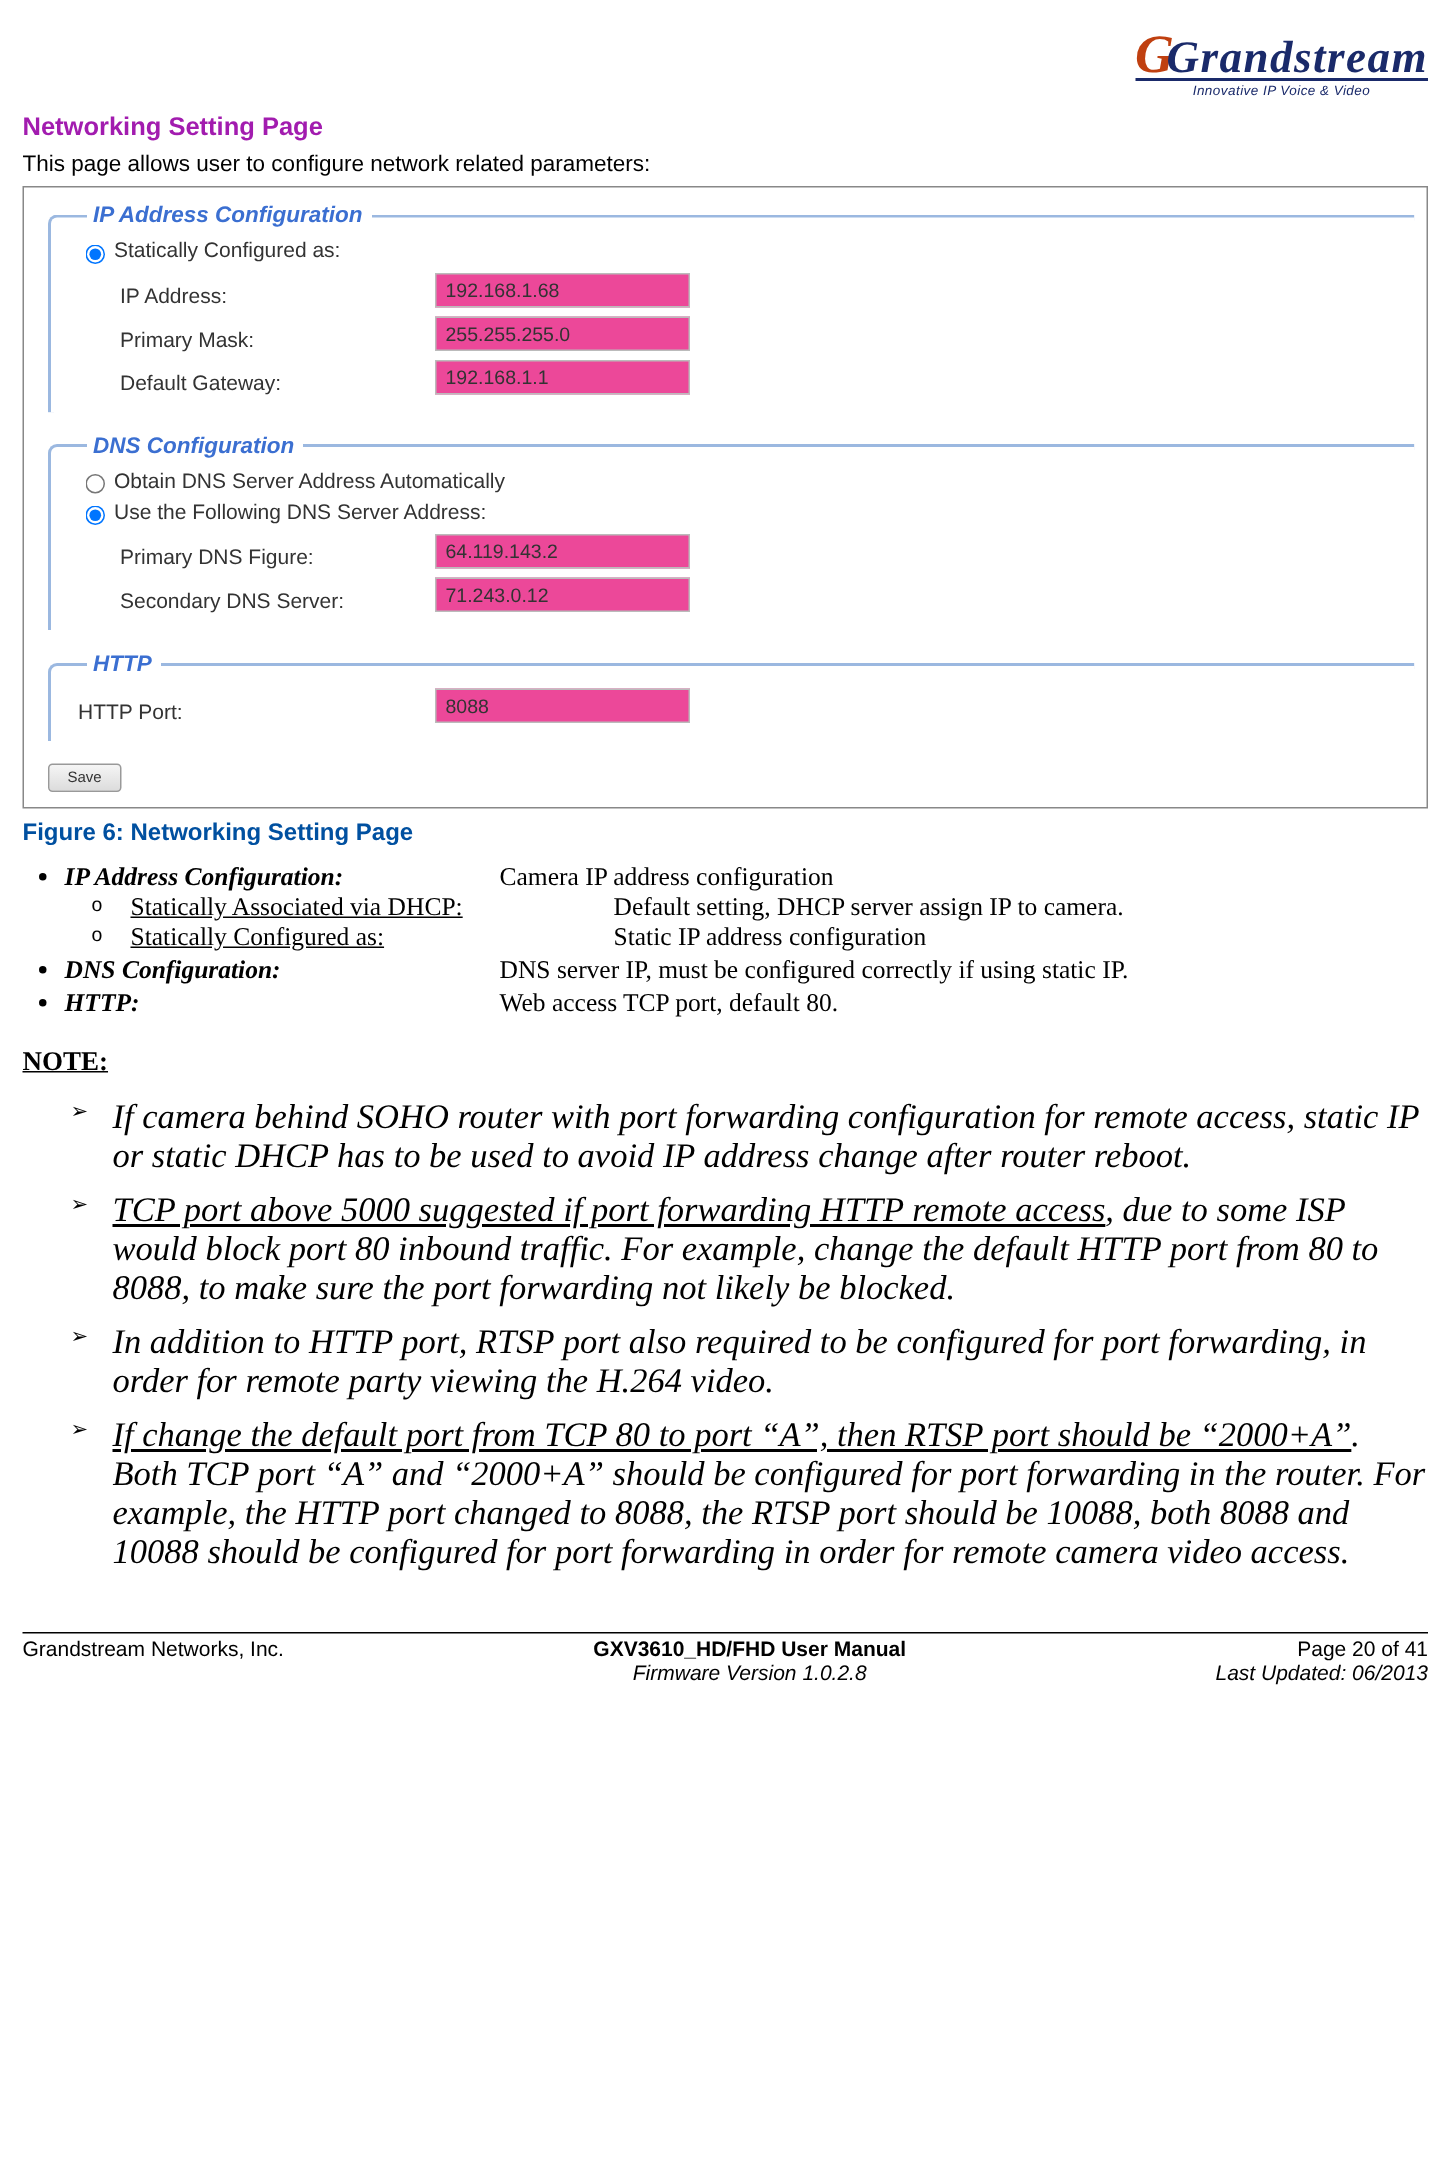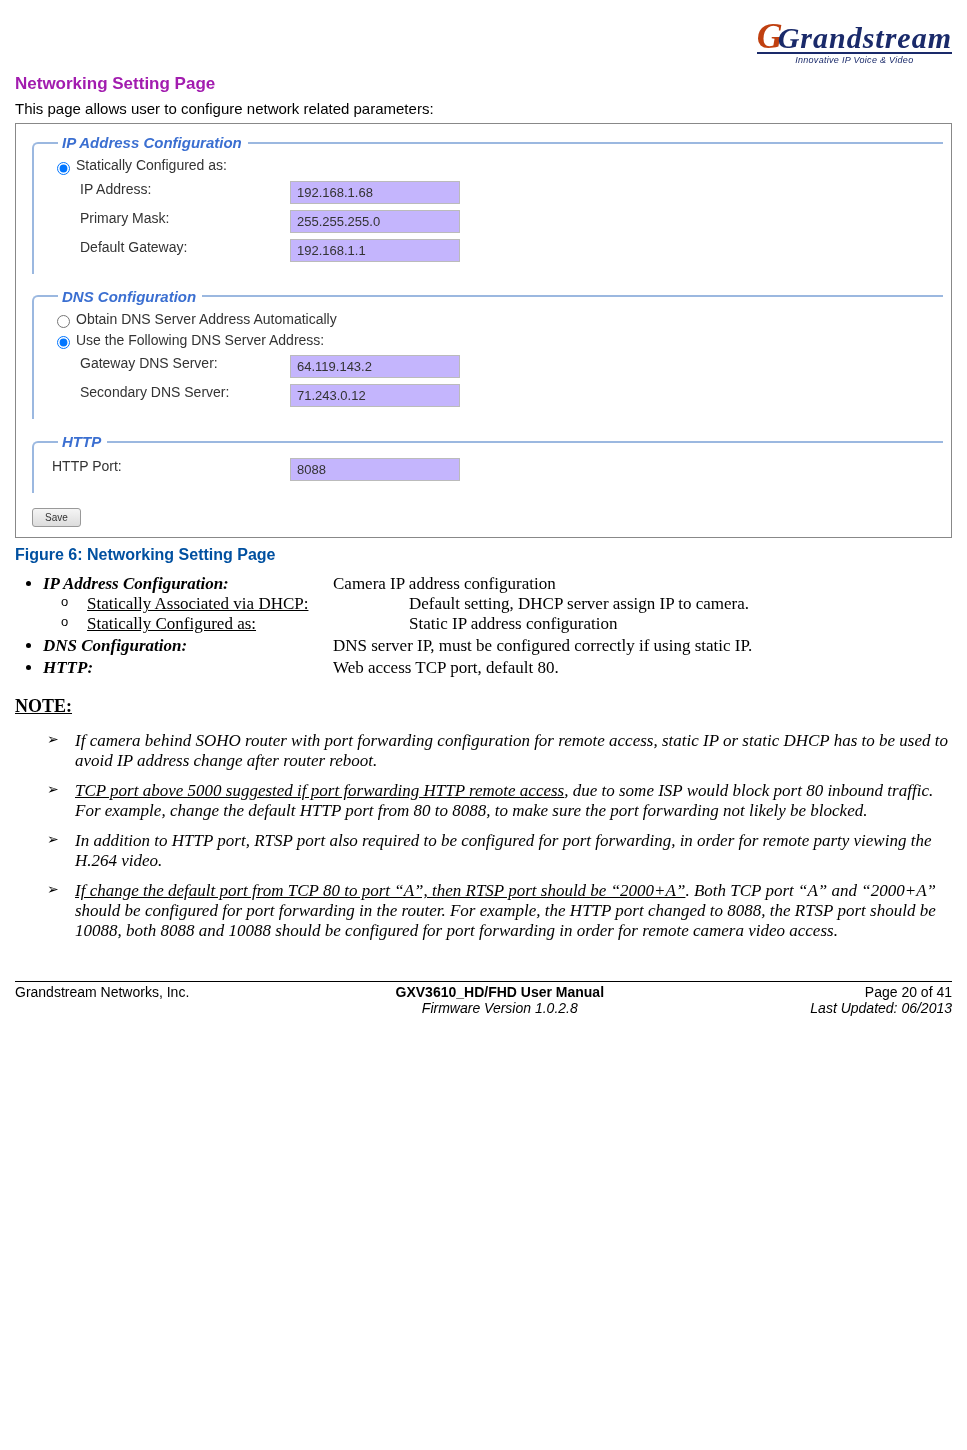--- a/index.html
+++ b/index.html
@@ -38,52 +38,52 @@
   fieldset.gs-fieldset legend {
     padding: 0 6px 0 4px;
     margin-left: 6px;
     font-weight: bold;
     font-style: italic;
     color: #3b6fd1;
     font-size: 15px;
   }
   .radio-row { margin: 4px 0; color: #333; font-size: 14px; }
   .radio-row input { margin-right: 6px; vertical-align: middle; }
-  .form-row { display: flex; align-items: flex-start; margin: 6px 0 6px 28px; color: #333; font-size: 14px; }
+  .form-row { display: flex; align-items: flex-end; margin: 6px 0 6px 28px; color: #333; font-size: 14px; }
   .form-row-top { margin-left: 0; }
   .form-label { width: 210px; display: inline-block; }
   .form-label-top { width: 238px; }
   input.text-field {
     border: 1px solid #bbb;
     padding: 3px 6px;
     font-size: 13px;
     width: 170px;
     color: #333;
-    background: #c4b5fd;
+    background: #ec4899;
   }
   .save-btn-wrap { margin-top: 6px; }
   button.save-btn {
     background: linear-gradient(#f5f5f5,#dcdcdc);
     border: 1px solid #999;
     border-radius: 3px;
     padding: 3px 12px;
     font-size: 10px;
     color: #333;
     cursor: pointer;
   }
   .figure-caption { color: #0050a0; font-weight: bold; font-size: 16px; margin: 6px 0 10px 0; }
   ul.config-list { margin: 0 0 18px 0; padding-left: 28px; font-family: "Times New Roman", serif; font-size: 17px; }
   ul.config-list > li { margin: 2px 0; list-style: disc; }
   .cfg-term { font-weight: bold; font-style: italic; display: inline-block; width: 290px; vertical-align: top; }
   .cfg-term-short { width: 290px; }
   ul.sub-list { list-style: none; padding-left: 18px; margin: 0; }
   ul.sub-list li::before { content: "o"; display: inline-block; width: 26px; font-family: Arial, sans-serif; font-size: 13px; vertical-align: top; }
   .sub-underline { text-decoration: underline; display: inline-block; width: 322px; }
   .note-heading { font-weight: bold; text-decoration: underline; font-family: "Times New Roman", serif; font-size: 18px; margin: 18px 0 14px 0; }
-  ul.note-list { list-style: none; padding-left: 38px; margin: 0 0 40px 0; font-family: "Times New Roman", serif; font-size: 17px; font-style: italic; }
+  ul.note-list { list-style: none; padding-left: 38px; margin: 0 0 40px 0; font-family: "Times New Roman", serif; font-size: 23px; font-style: italic; }
   ul.note-list > li { margin: 10px 0; position: relative; padding-left: 22px; }
   ul.note-list > li::before { content: "➢"; position: absolute; left: -6px; top: 0; font-style: normal; font-size: 14px; }
   .u { text-decoration: underline; }
   .footer-line { border-top: 1px solid #000; margin: 0 0 2px 0; }
   .footer { display: flex; justify-content: center; font-size: 14px; font-family: Arial, sans-serif; }
   .footer .col-c { font-weight: bold; text-align: center; flex: 1; }
   .footer .col-c .fw { font-style: italic; font-weight: normal; display: block; }
   .footer .col-r { text-align: right; }
   .footer .col-r .upd { font-style: italic; display: block; }
 </style>
@@ -124,21 +124,21 @@
 
   <fieldset class="gs-fieldset">
     <legend>DNS Configuration</legend>
     <div class="radio-row">
       <input type="radio" name="dns" style=""><span>Obtain DNS Server Address Automatically</span>
     </div>
     <div class="radio-row">
       <input type="radio" name="dns" checked="" style=""><span>Use the Following DNS Server Address:</span>
     </div>
     <div class="form-row">
-      <span class="form-label">Gateway DNS Server:</span>
+      <span class="form-label">Primary DNS Figure:</span>
       <input class="text-field" value="64.119.143.2" style="">
     </div>
     <div class="form-row">
       <span class="form-label">Secondary DNS Server:</span>
       <input class="text-field" value="71.243.0.12" style="">
     </div>
   </fieldset>
 
   <fieldset class="gs-fieldset">
     <legend>HTTP</legend>

